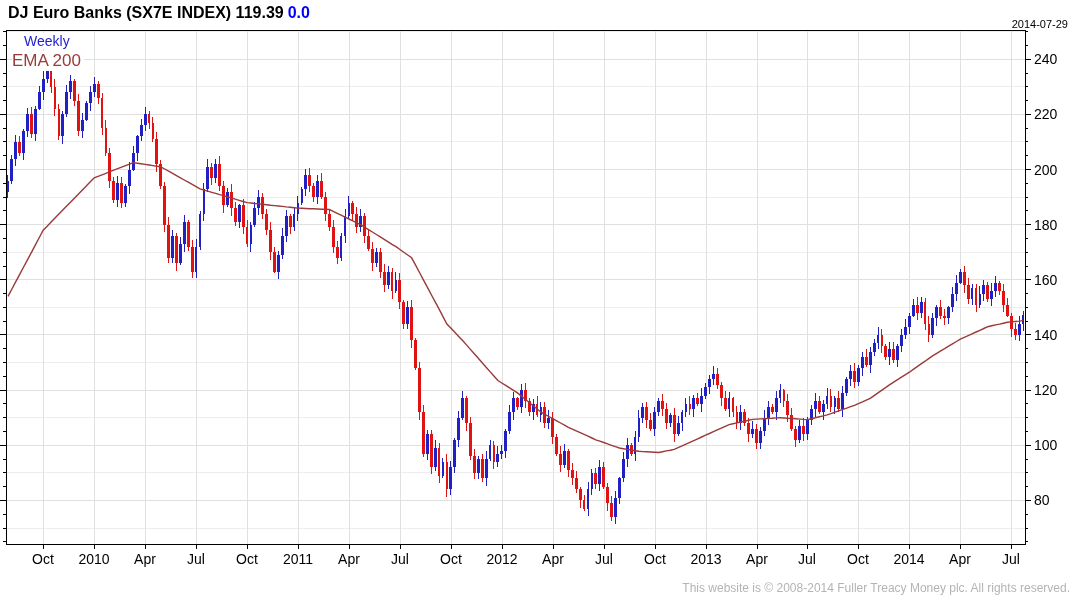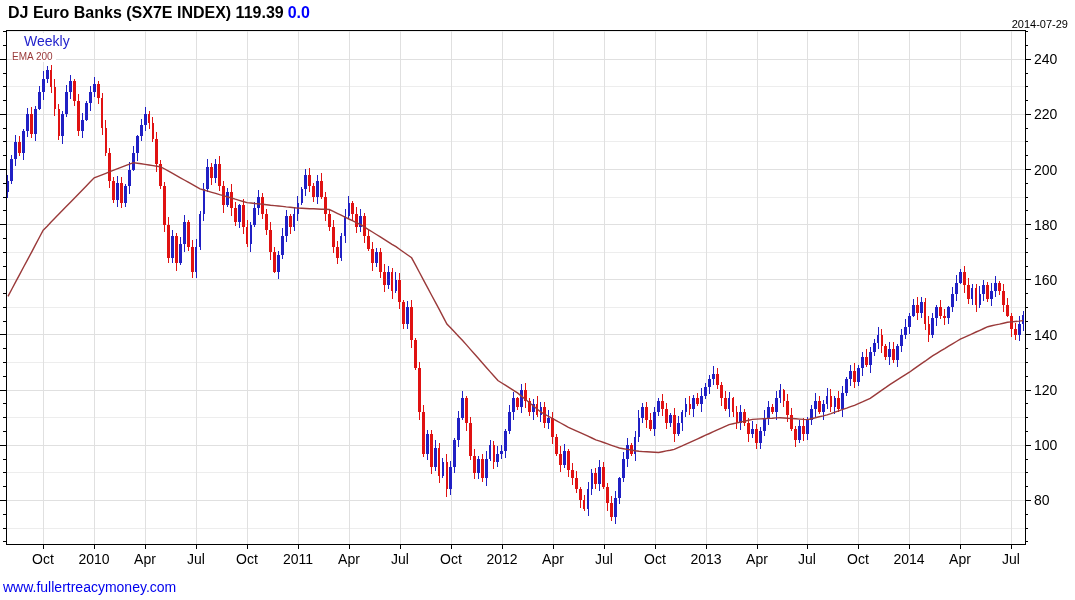--- a/index.html
+++ b/index.html
@@ -2,21 +2,21 @@
 <html><head>
 <meta charset="utf-8">
 <style>
   html,body{margin:0;padding:0;background:#ffffff;}
   #page{position:relative;width:1075px;height:600px;background:#fff;overflow:hidden;
         font-family:"Liberation Sans",sans-serif;}
   #title{position:absolute;left:8px;top:4px;font-size:16px;font-weight:bold;color:#000;white-space:nowrap;}
   #title .chg{color:#0000ff;margin-left:4px;}
   #chart-date{position:absolute;right:7px;top:6px;font-size:11px;color:#000;margin-top:12px;}
   #legend-weekly{position:absolute;left:24px;top:33px;font-size:14px;color:#2222cc;background:#fff;padding-right:3px;}
-  #legend-ema{position:absolute;left:12px;top:51px;font-size:10px;color:#9a3a3a;background:#fff;padding-right:3px;}
+  #legend-ema{position:absolute;left:12px;top:51px;font-size:17px;color:#9a3a3a;background:#fff;padding-right:3px;}
   #chart-svg{position:absolute;left:0;top:0;}
   svg text{font-family:"Liberation Sans",sans-serif;font-size:14px;fill:#000;}
   #footer-link{position:absolute;left:3px;top:579px;font-size:14px;color:#0000ee;text-decoration:none;cursor:pointer;}
   #footer-copy{position:absolute;right:5px;top:581px;font-size:12px;color:#b4b4b4;}
 </style>
 </head>
 <body>
 
 <div id="page">
   <div id="title"><span>DJ Euro Banks (SX7E INDEX) 119.39</span><span class="chg" style="color: rgb(0, 0, 255);">0.0</span></div>
@@ -717,14 +717,14 @@
         <text x="1034" y="174.53004291845485">200</text>
         <text x="1034" y="119.37982832618013">220</text>
         <text x="1034" y="64.22961373390547">240</text>
       </g>
       <rect x="6" y="30" width="1019" height="514" fill="none" stroke="#000000" stroke-width="1" shape-rendering="crispEdges"></rect>
     </svg>
 
   <div id="legend-weekly">Weekly</div>
   <div id="legend-ema" style="color: rgb(154, 58, 58);">EMA 200</div>
 
-  <a id="footer-link" style="color: rgb(0, 0, 238);">www.fullertreacymoney.com</a>
+  <div id="footer-copy" style="color: rgb(180, 180, 180);">This website is © 2008-2014 Fuller Treacy Money plc. All rights reserved.</div>
 </div>
 
 </body></html>

